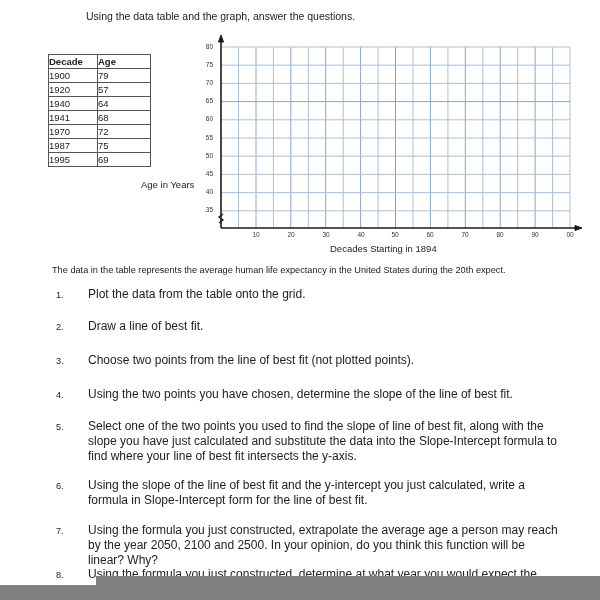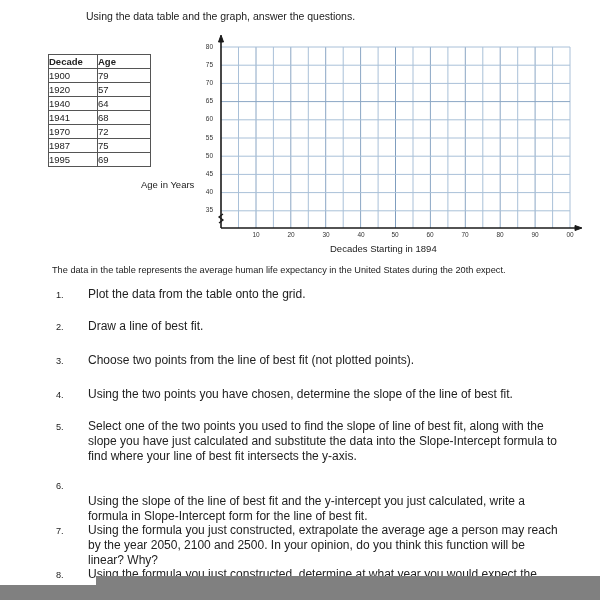--- a/index.html
+++ b/index.html
@@ -168,21 +168,21 @@
 <div class="abs q-num" style="top:356px">3.</div>
 <div class="abs q-text" style="top:353px">Choose two points from the line of best fit (not plotted points).</div>
 
 <div class="abs q-num" style="top:390px">4.</div>
 <div class="abs q-text" style="top:387px">Using the two points you have chosen, determine the slope of the line of best fit.</div>
 
 <div class="abs q-num" style="top:422px">5.</div>
 <div class="abs q-text" style="top:419px">Select one of the two points you used to find the slope of line of best fit, along with the slope you have just calculated and substitute the data into the Slope-Intercept formula to find where your line of best fit intersects the y-axis.</div>
 
 <div class="abs q-num" style="top:481px">6.</div>
-<div class="abs q-text" style="top:494px">Using the slope of the line of best fit and the y-intercept you just calculated, write a formula in Slope-Intercept form for the line of best fit.</div>
+<div class="abs q-text" style="top:478px">Using the slope of the line of best fit and the y-intercept you just calculated, write a formula in Slope-Intercept form for the line of best fit.</div>
 
 <div class="abs q-num" style="top:526px">7.</div>
 <div class="abs q-text" style="top:523px">Using the formula you just constructed, extrapolate the average age a person may reach by the year 2050, 2100 and 2500.  In your opinion, do you think this function will be linear?  Why?</div>
 
 <div class="abs q-num" style="top:570px">8.</div>
 <div class="abs q-text" style="top:567px">Using the formula you just constructed, determine at what year you would expect the average life span</div>
 
 <div class="abs cover-a"></div>
 <div class="abs cover-b"></div>
 

